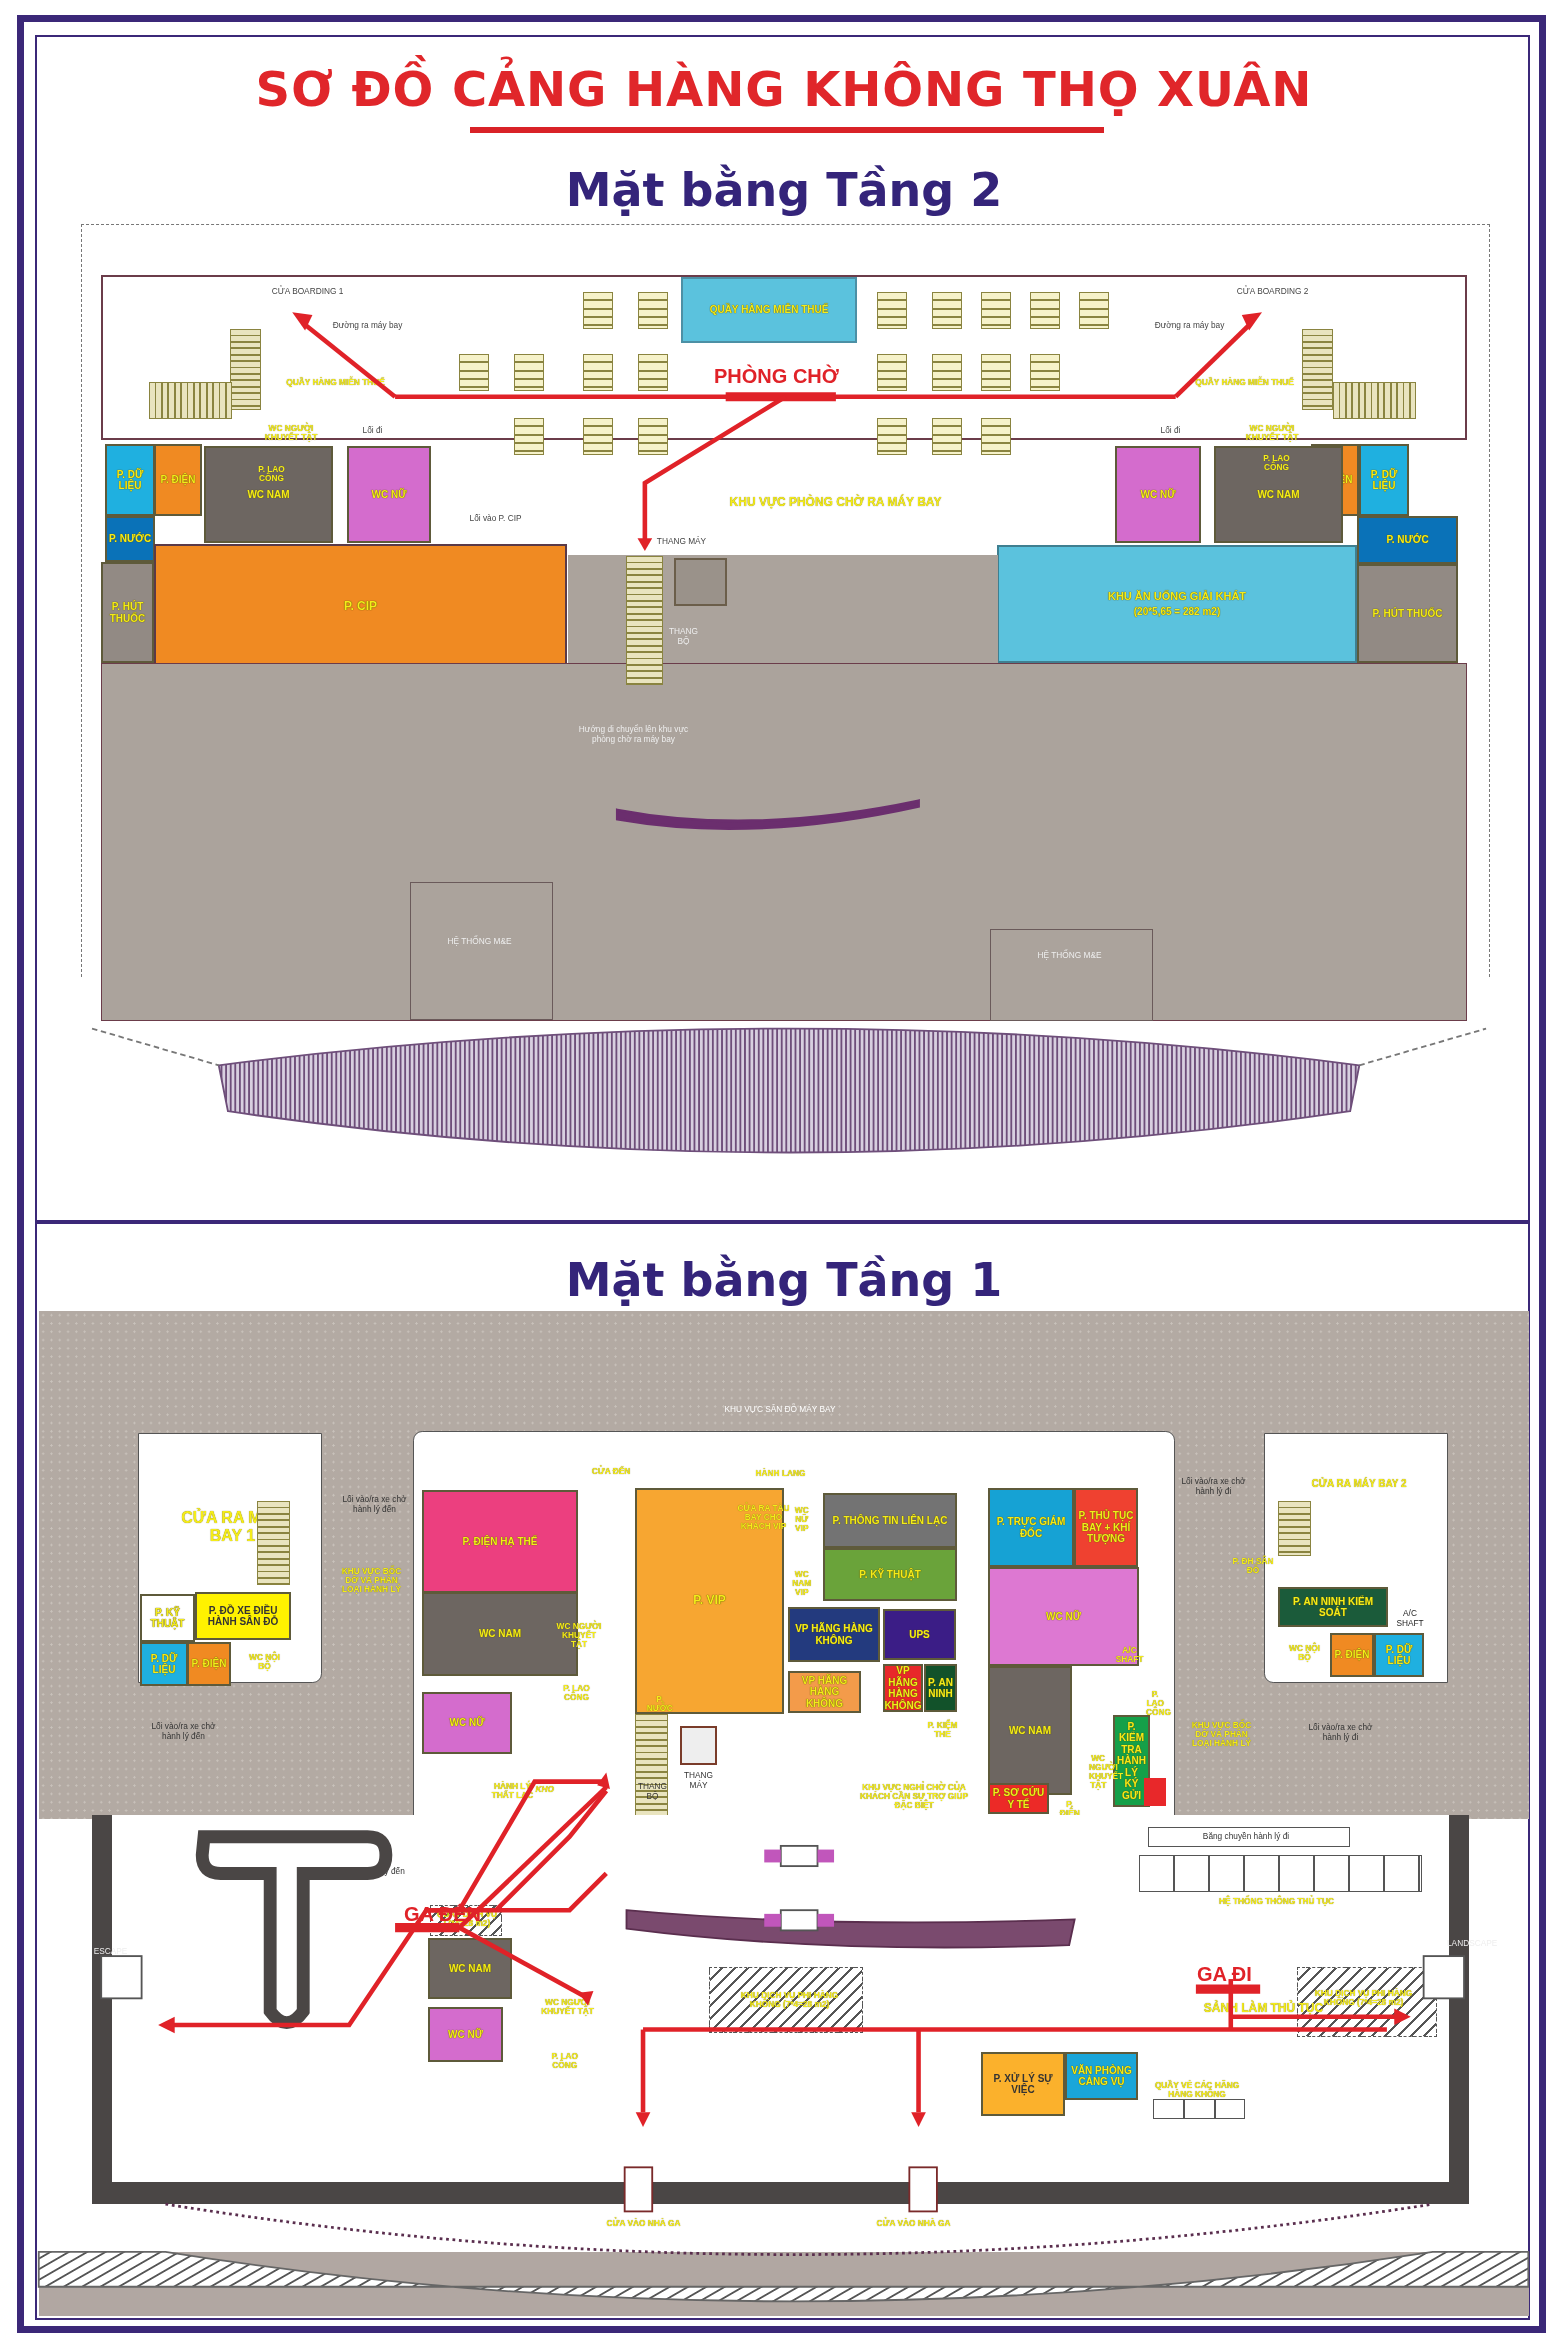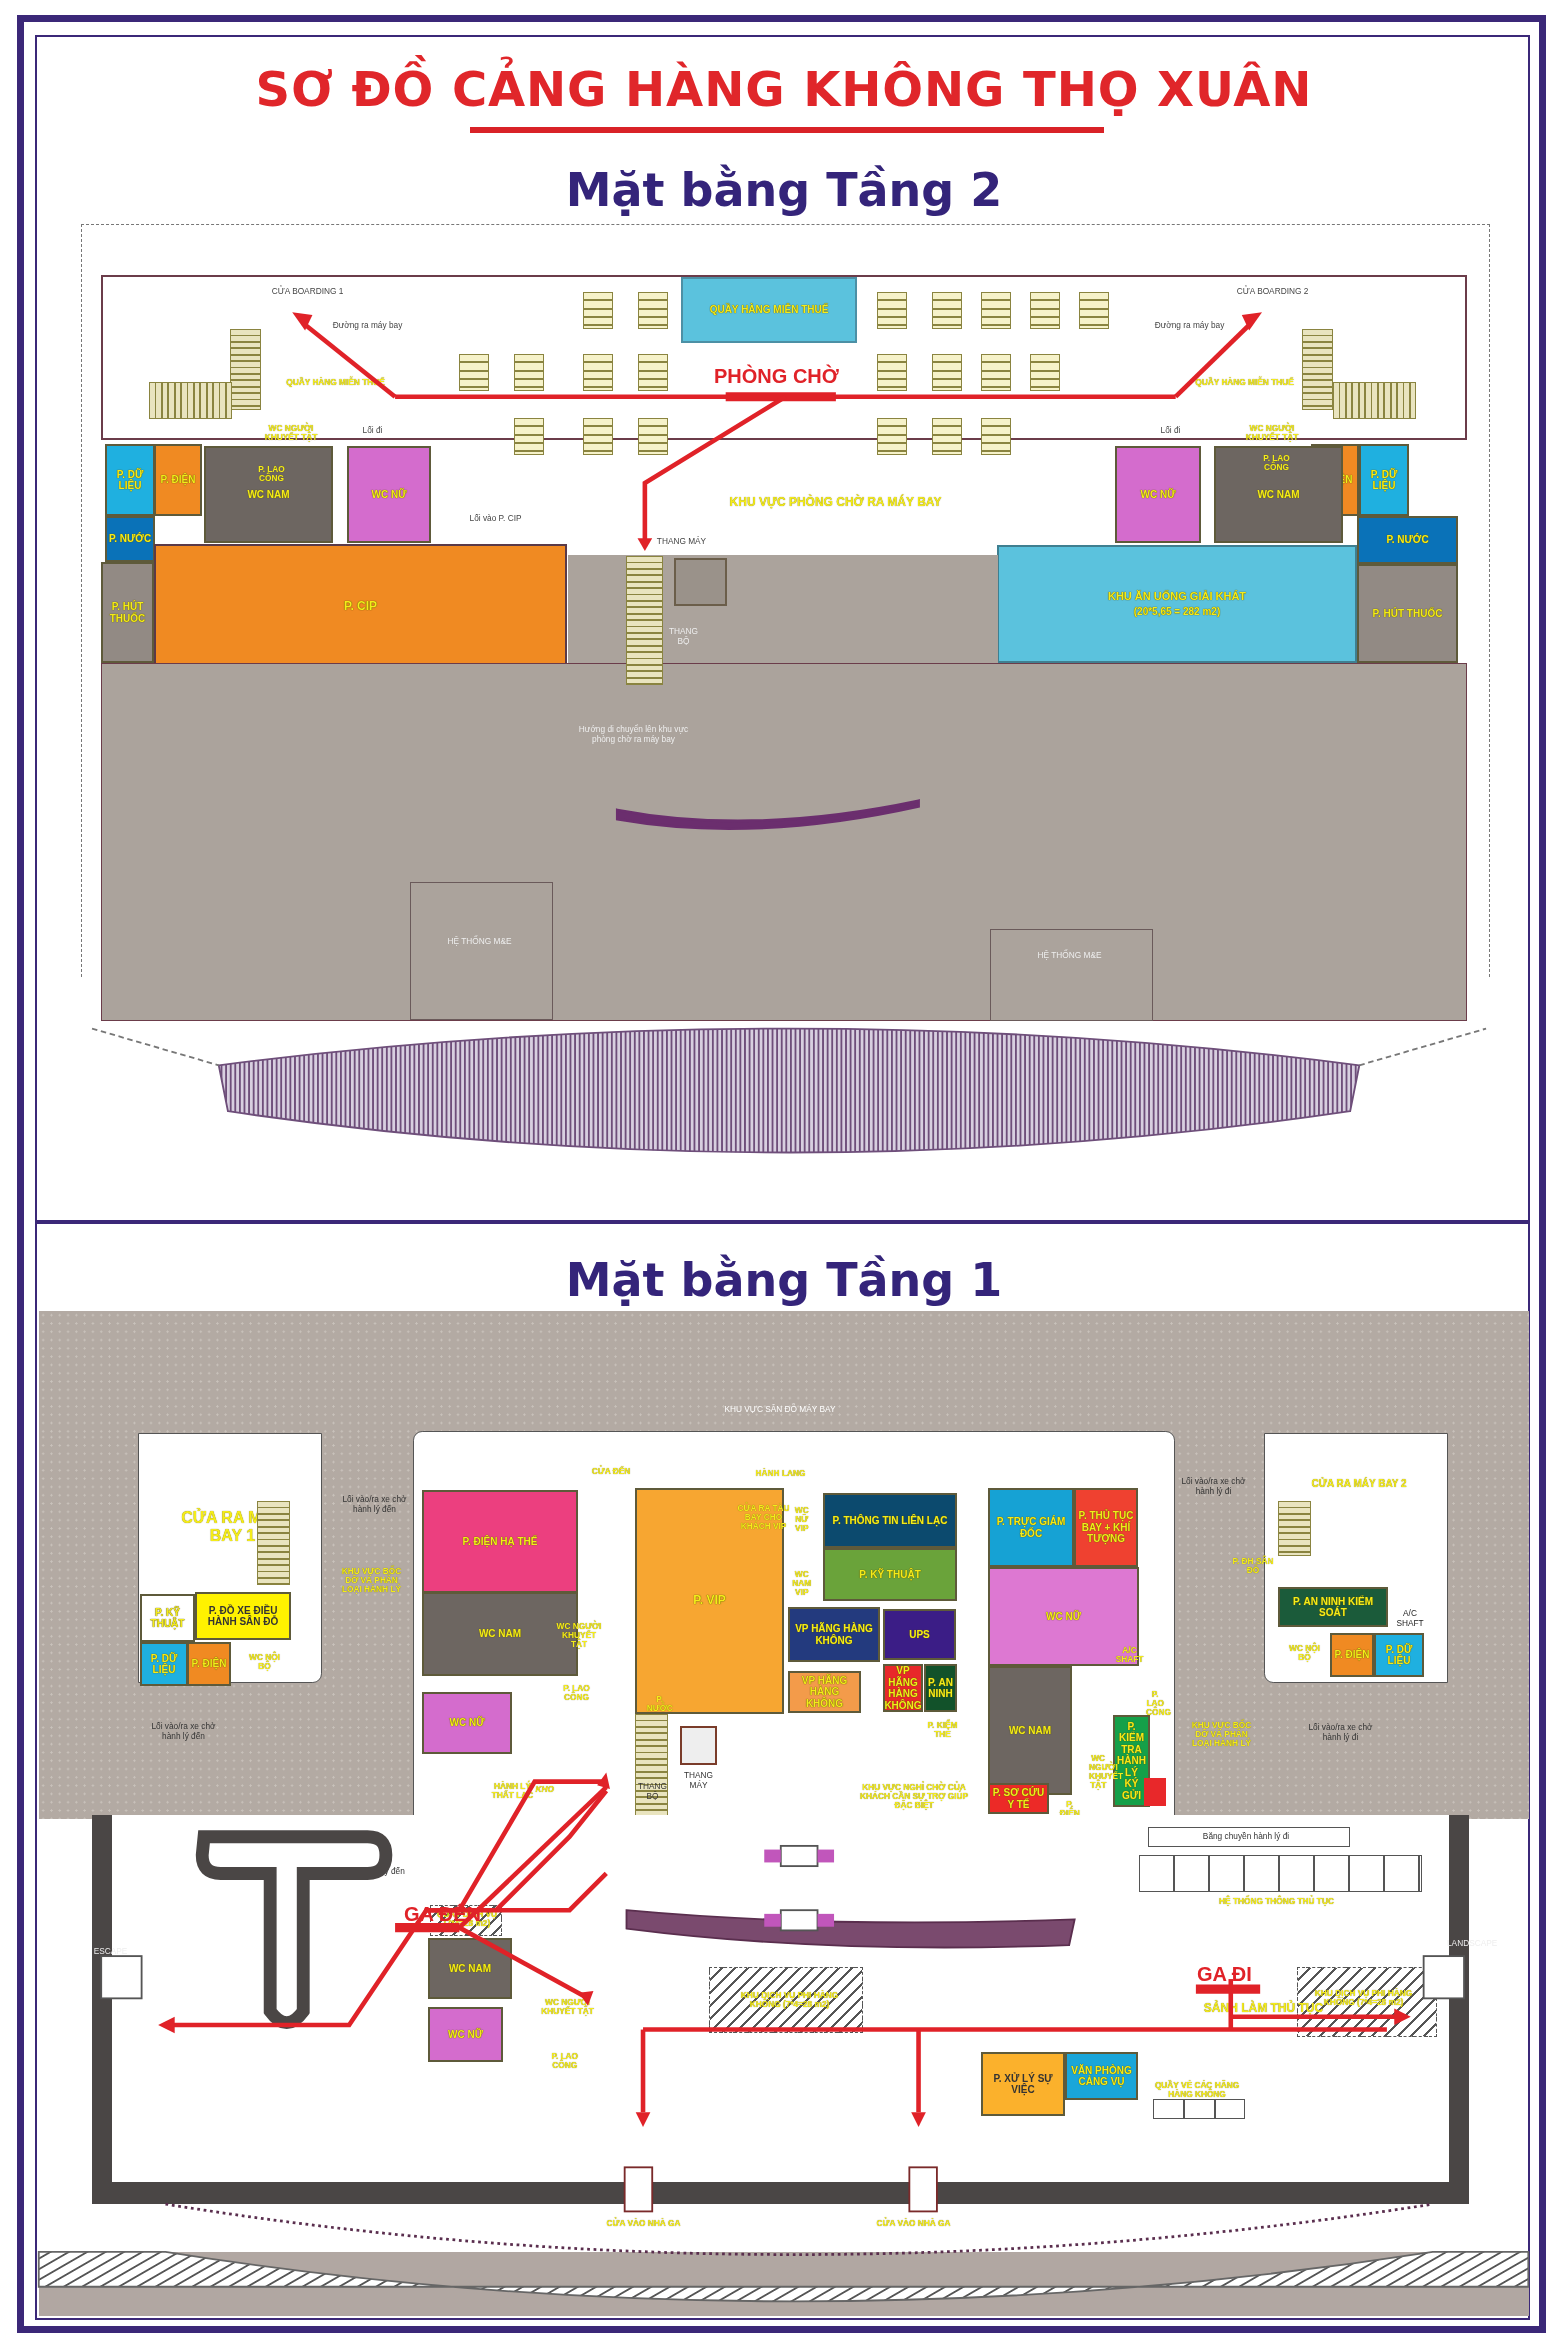--- a/index.html
+++ b/index.html
@@ -223,21 +223,21 @@
   <div class="lbl-sm" style="left:459px;top:1827px;width:64px;">P. ĐỘI PHỤC VỤ HÀNH KHÁCH</div>
   <div class="lbl-sm" style="left:588px;top:1467px;width:46px;">CỬA ĐẾN</div>
   <div class="lbl-sm" style="left:753px;top:1469px;width:55px;">HÀNH LANG</div>
 
   <div class="room" style="left:635px;top:1488px;width:149px;height:226px;background:#f7a631;">
       <span class="lbl" style="font-size:12px;">P. VIP</span>
     </div>
   <div class="lbl-sm" style="left:735px;top:1504px;width:57px;">CỬA RA TÀU BAY CHO KHÁCH VIP</div>
   <div class="lbl-sm" style="left:788px;top:1506px;width:27.5px;">WC NỮ VIP</div>
   <div class="lbl-sm" style="left:788px;top:1570px;width:27.5px;">WC NAM VIP</div>
-  <div class="room" style="left:823px;top:1493px;width:134px;height:55px;background:#0c4a6e;">
+  <div class="room" style="left:823px;top:1493px;width:134px;height:55px;background:#737373;">
       <span class="lbl">P. THÔNG TIN LIÊN LẠC</span>
     </div>
   <div class="room" style="left:823px;top:1548px;width:134px;height:53px;background:#6aa33a;">
       <span class="lbl">P. KỸ THUẬT</span>
     </div>
   <div class="room" style="left:788px;top:1607px;width:92px;height:55px;background:#233a7e;">
       <span class="lbl">VP HÃNG HÀNG KHÔNG</span>
     </div>
   <div class="room" style="left:883px;top:1609px;width:73px;height:51px;background:#3b1d86;">
       <span class="lbl">UPS</span>

